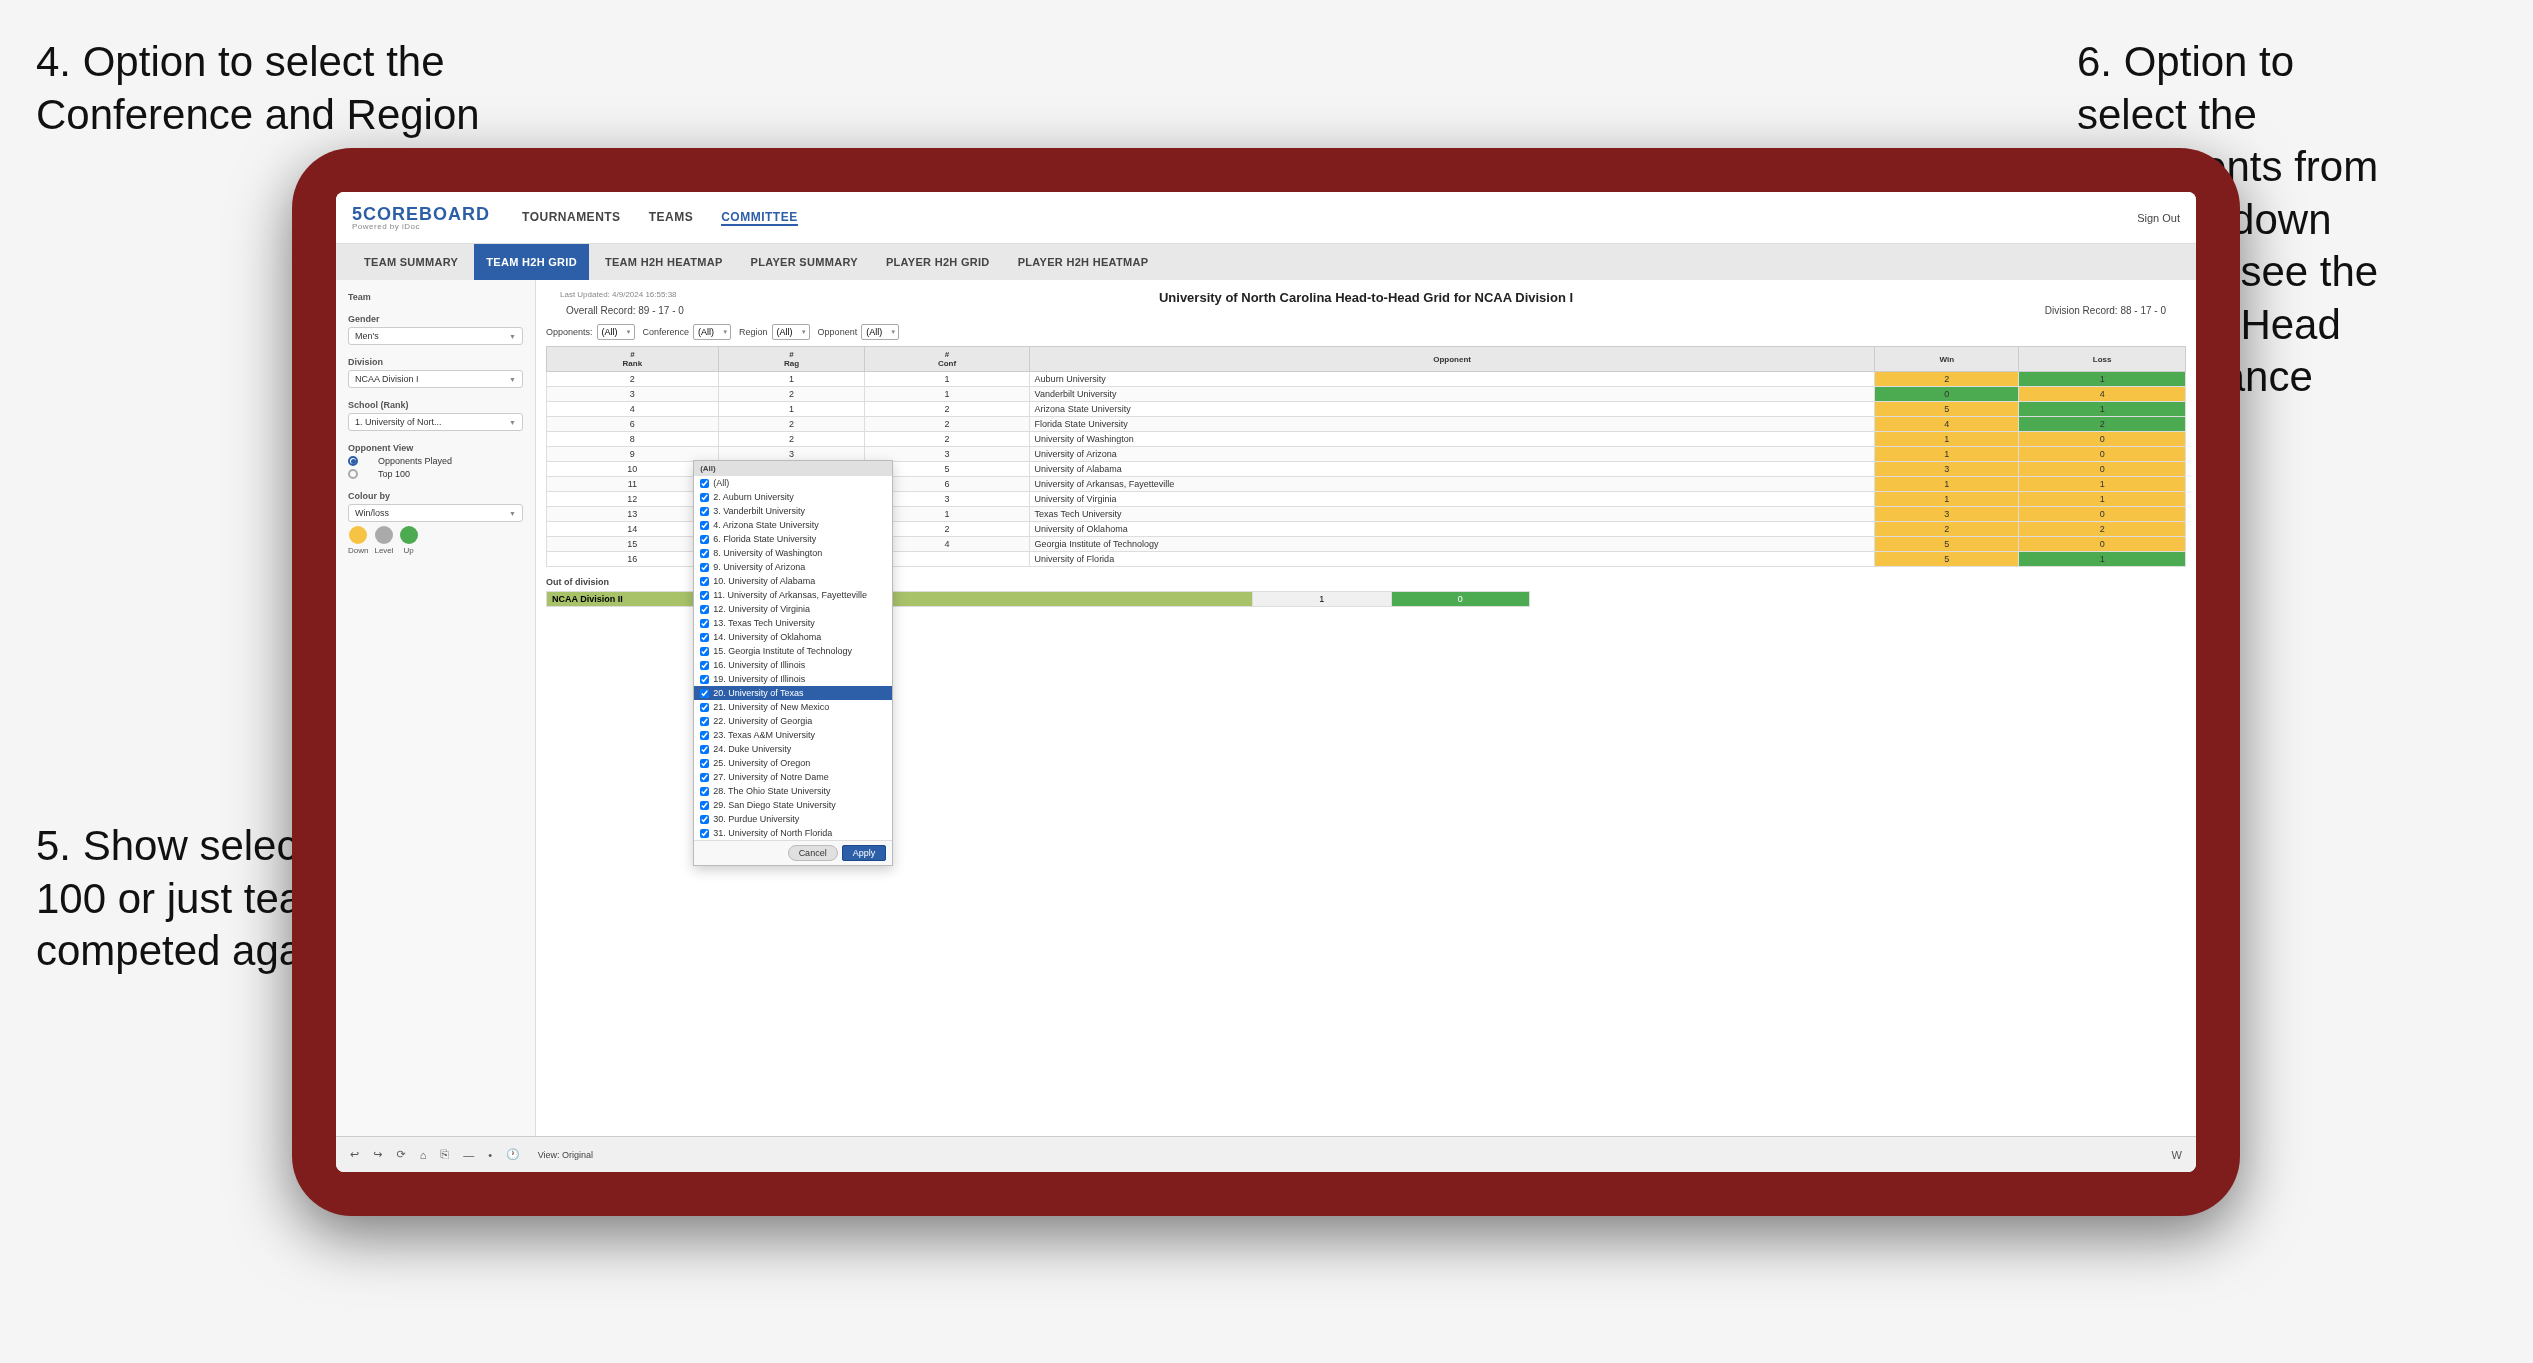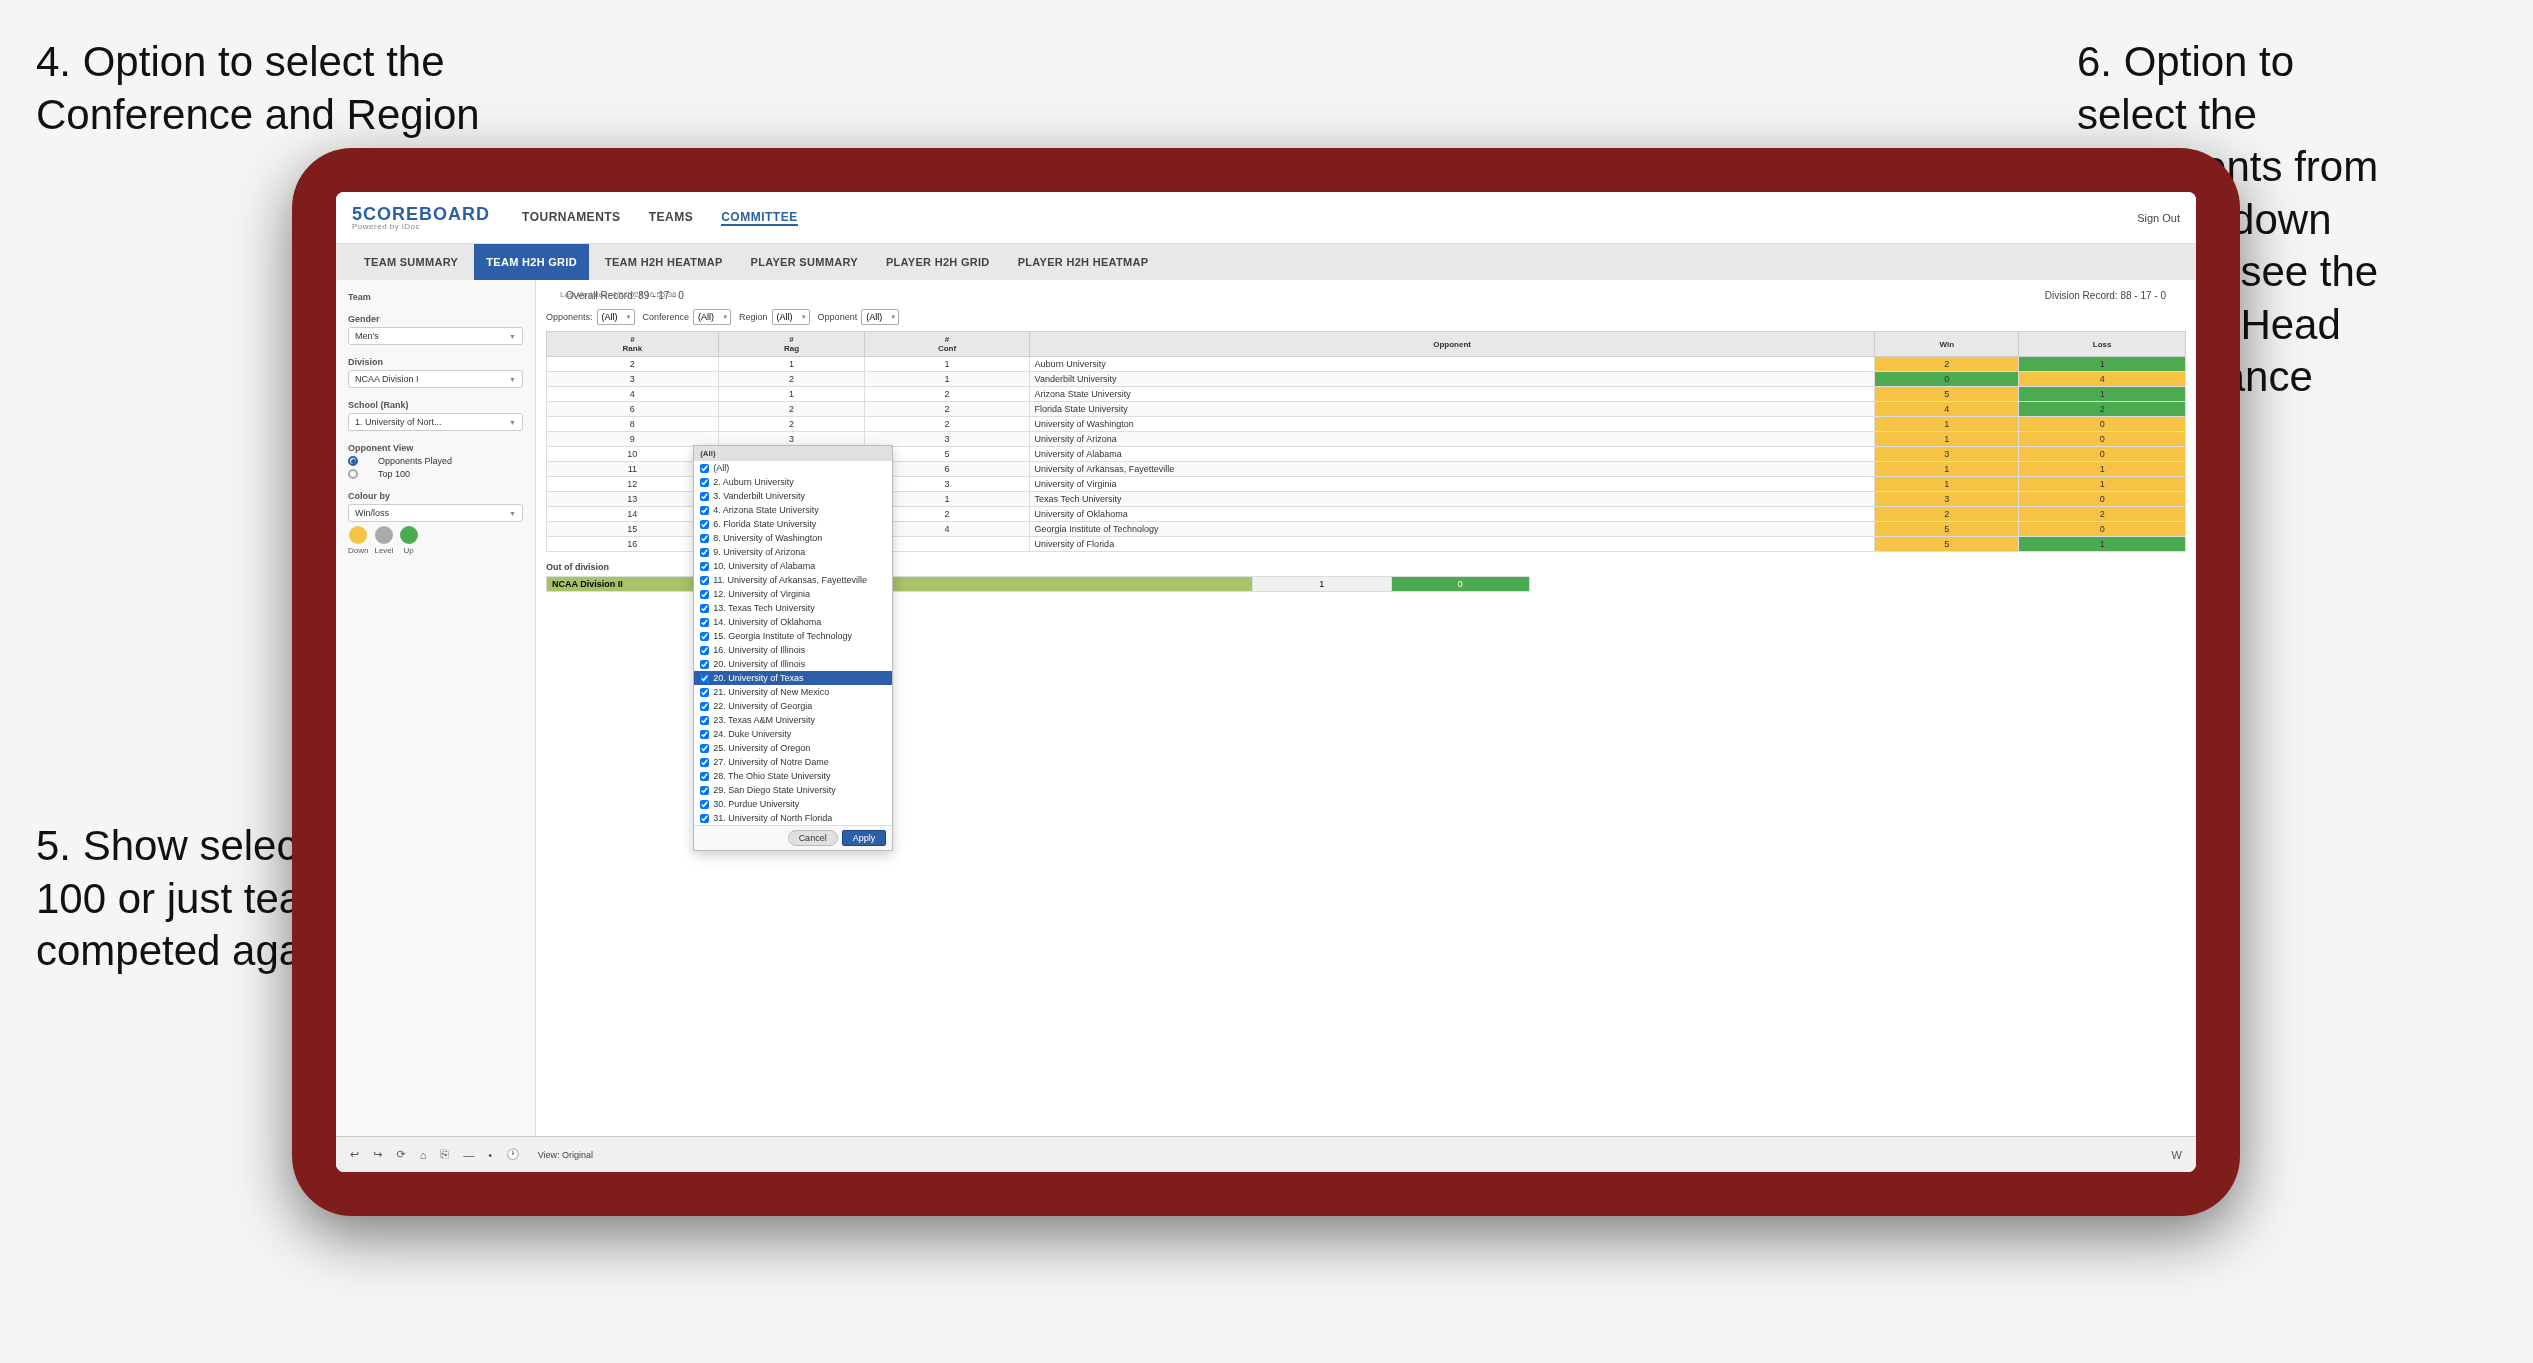--- a/index.html
+++ b/index.html
@@ -603,20 +603,21 @@
             </div>
           </div>
         </div>
 
       </div>
 
       <div class="table-area">
         <div class="updated-info">Last Updated: 4/9/2024 16:55:38</div>
 
         <div class="report-header">
+          <div class="report-title">University of North Carolina Head-to-Head Grid for NCAA Division I</div>
           <div class="record-line">
             <span>Overall Record: 89 - 17 - 0</span>
             <span>Division Record: 88 - 17 - 0</span>
           </div>
         </div>
 
         <div class="filter-row">
           <div class="filter-group">
             <span>Opponents:</span>
             <div class="filter-select-wrap">
@@ -703,21 +704,21 @@
                   <div class="dropdown-item">
                     <input type="checkbox" checked="" style="">
                     <span>15. Georgia Institute of Technology</span>
                   </div>
                   <div class="dropdown-item">
                     <input type="checkbox" checked="" style="">
                     <span>16. University of Illinois</span>
                   </div>
                   <div class="dropdown-item">
                     <input type="checkbox" checked="" style="">
-                    <span>20. University of Illinois</span>
+                    <span>19. University of Illinois</span>
                   </div>
                   <div class="dropdown-item selected">
                     <input type="checkbox" checked="" style="">
                     <span>20. University of Texas</span>
                   </div>
                   <div class="dropdown-item">
                     <input type="checkbox" checked="" style="">
                     <span>21. University of New Mexico</span>
                   </div>
                   <div class="dropdown-item">

